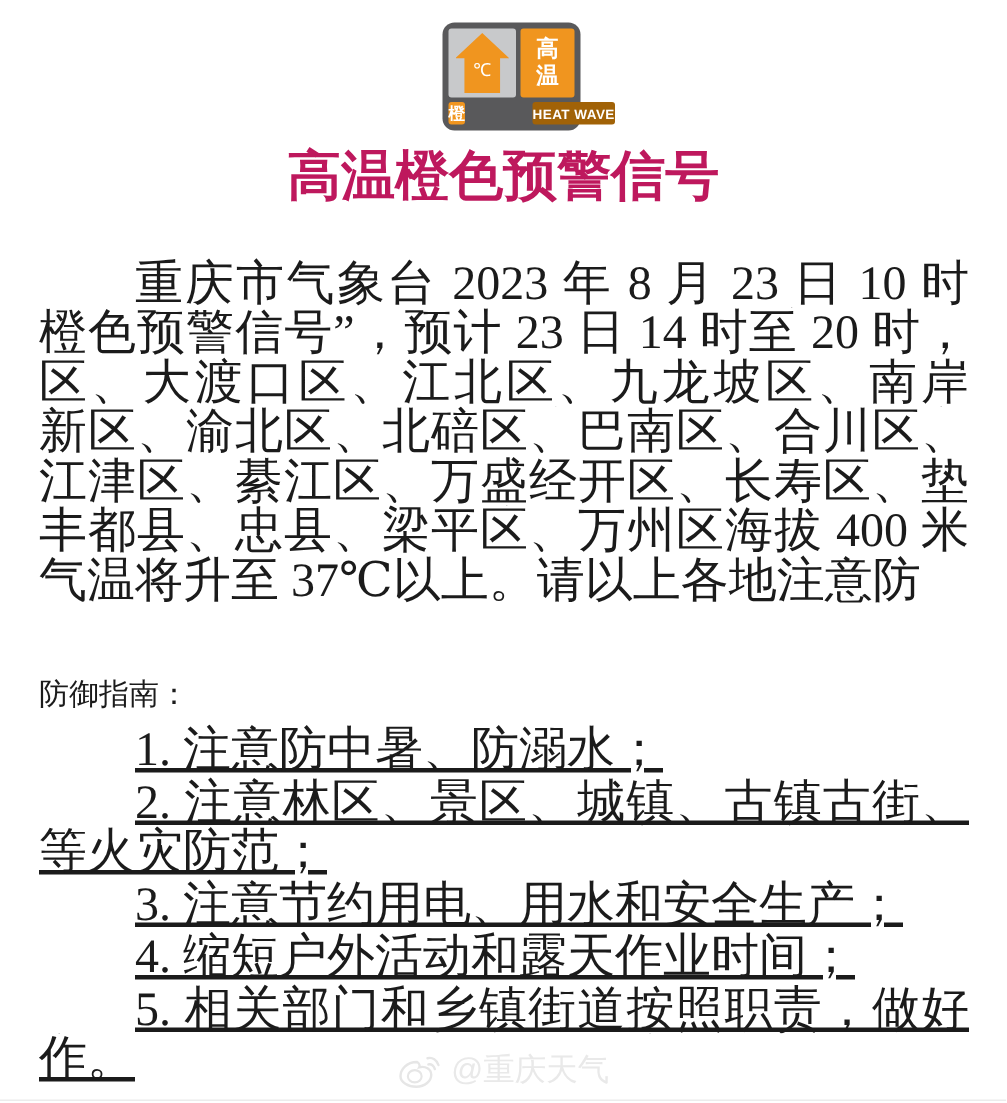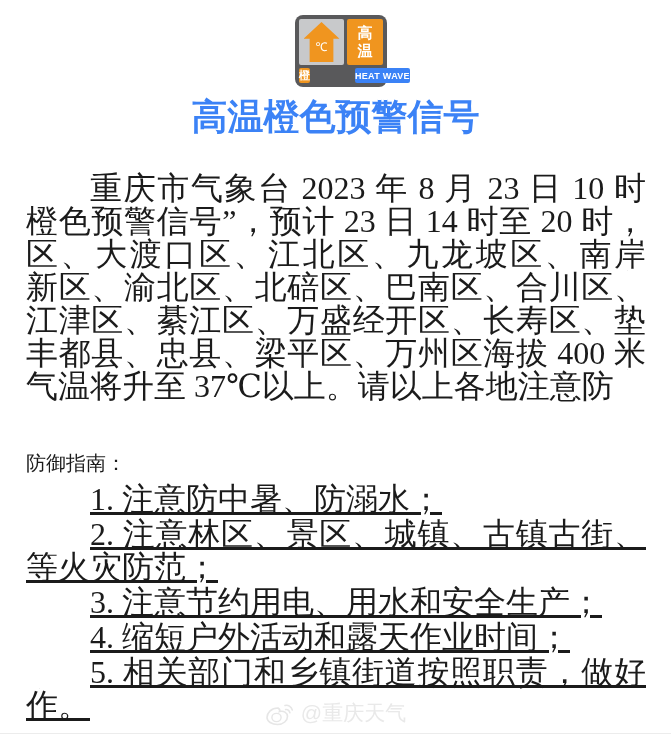--- a/index.html
+++ b/index.html
@@ -33,29 +33,29 @@
     display:flex;flex-direction:column;align-items:center;justify-content:center;
     font-weight:bold;font-size:15px;line-height:18px;
     font-family:"Liberation Sans",sans-serif;
   }
   .level-cell{
     width:22px;background:#F0951F;color:#ffffff;font-weight:bold;font-size:11px;
     display:flex;align-items:center;justify-content:center;
     font-family:"Liberation Sans",sans-serif;
   }
   .en-cell{
-    flex:1;background:#3b82f6;color:#ffffff;font-weight:bold;font-size:9px;
+    flex:1;background:#a16207;color:#ffffff;font-weight:bold;font-size:9px;
     display:flex;align-items:center;justify-content:center;white-space:nowrap;
     letter-spacing:.3px;font-family:"Liberation Sans",sans-serif;margin-left:42px;
   }
 
   
   .title{
     position:absolute;left:0;right:0;top:93px;margin:0;
-    text-align:center;font-size:36px;font-weight:bold;color:#3b82f6;
+    text-align:center;font-size:36px;font-weight:bold;color:#be185d;
   }
 
   
   .textblock{font-size:32px;line-height:33px;}
   .body-text{position:absolute;left:26px;right:25px;top:172px;}
   .guide-heading{position:absolute;left:26px;right:25px;top:447px;font-size:20px;line-height:33px;}
   .guide-items{position:absolute;left:26px;right:25px;top:483px;}
   .guide-item{margin-bottom:2px;text-decoration:underline;}
   .tline{height:33px;overflow:hidden;}
   .tline.indent{text-indent:2em;}

